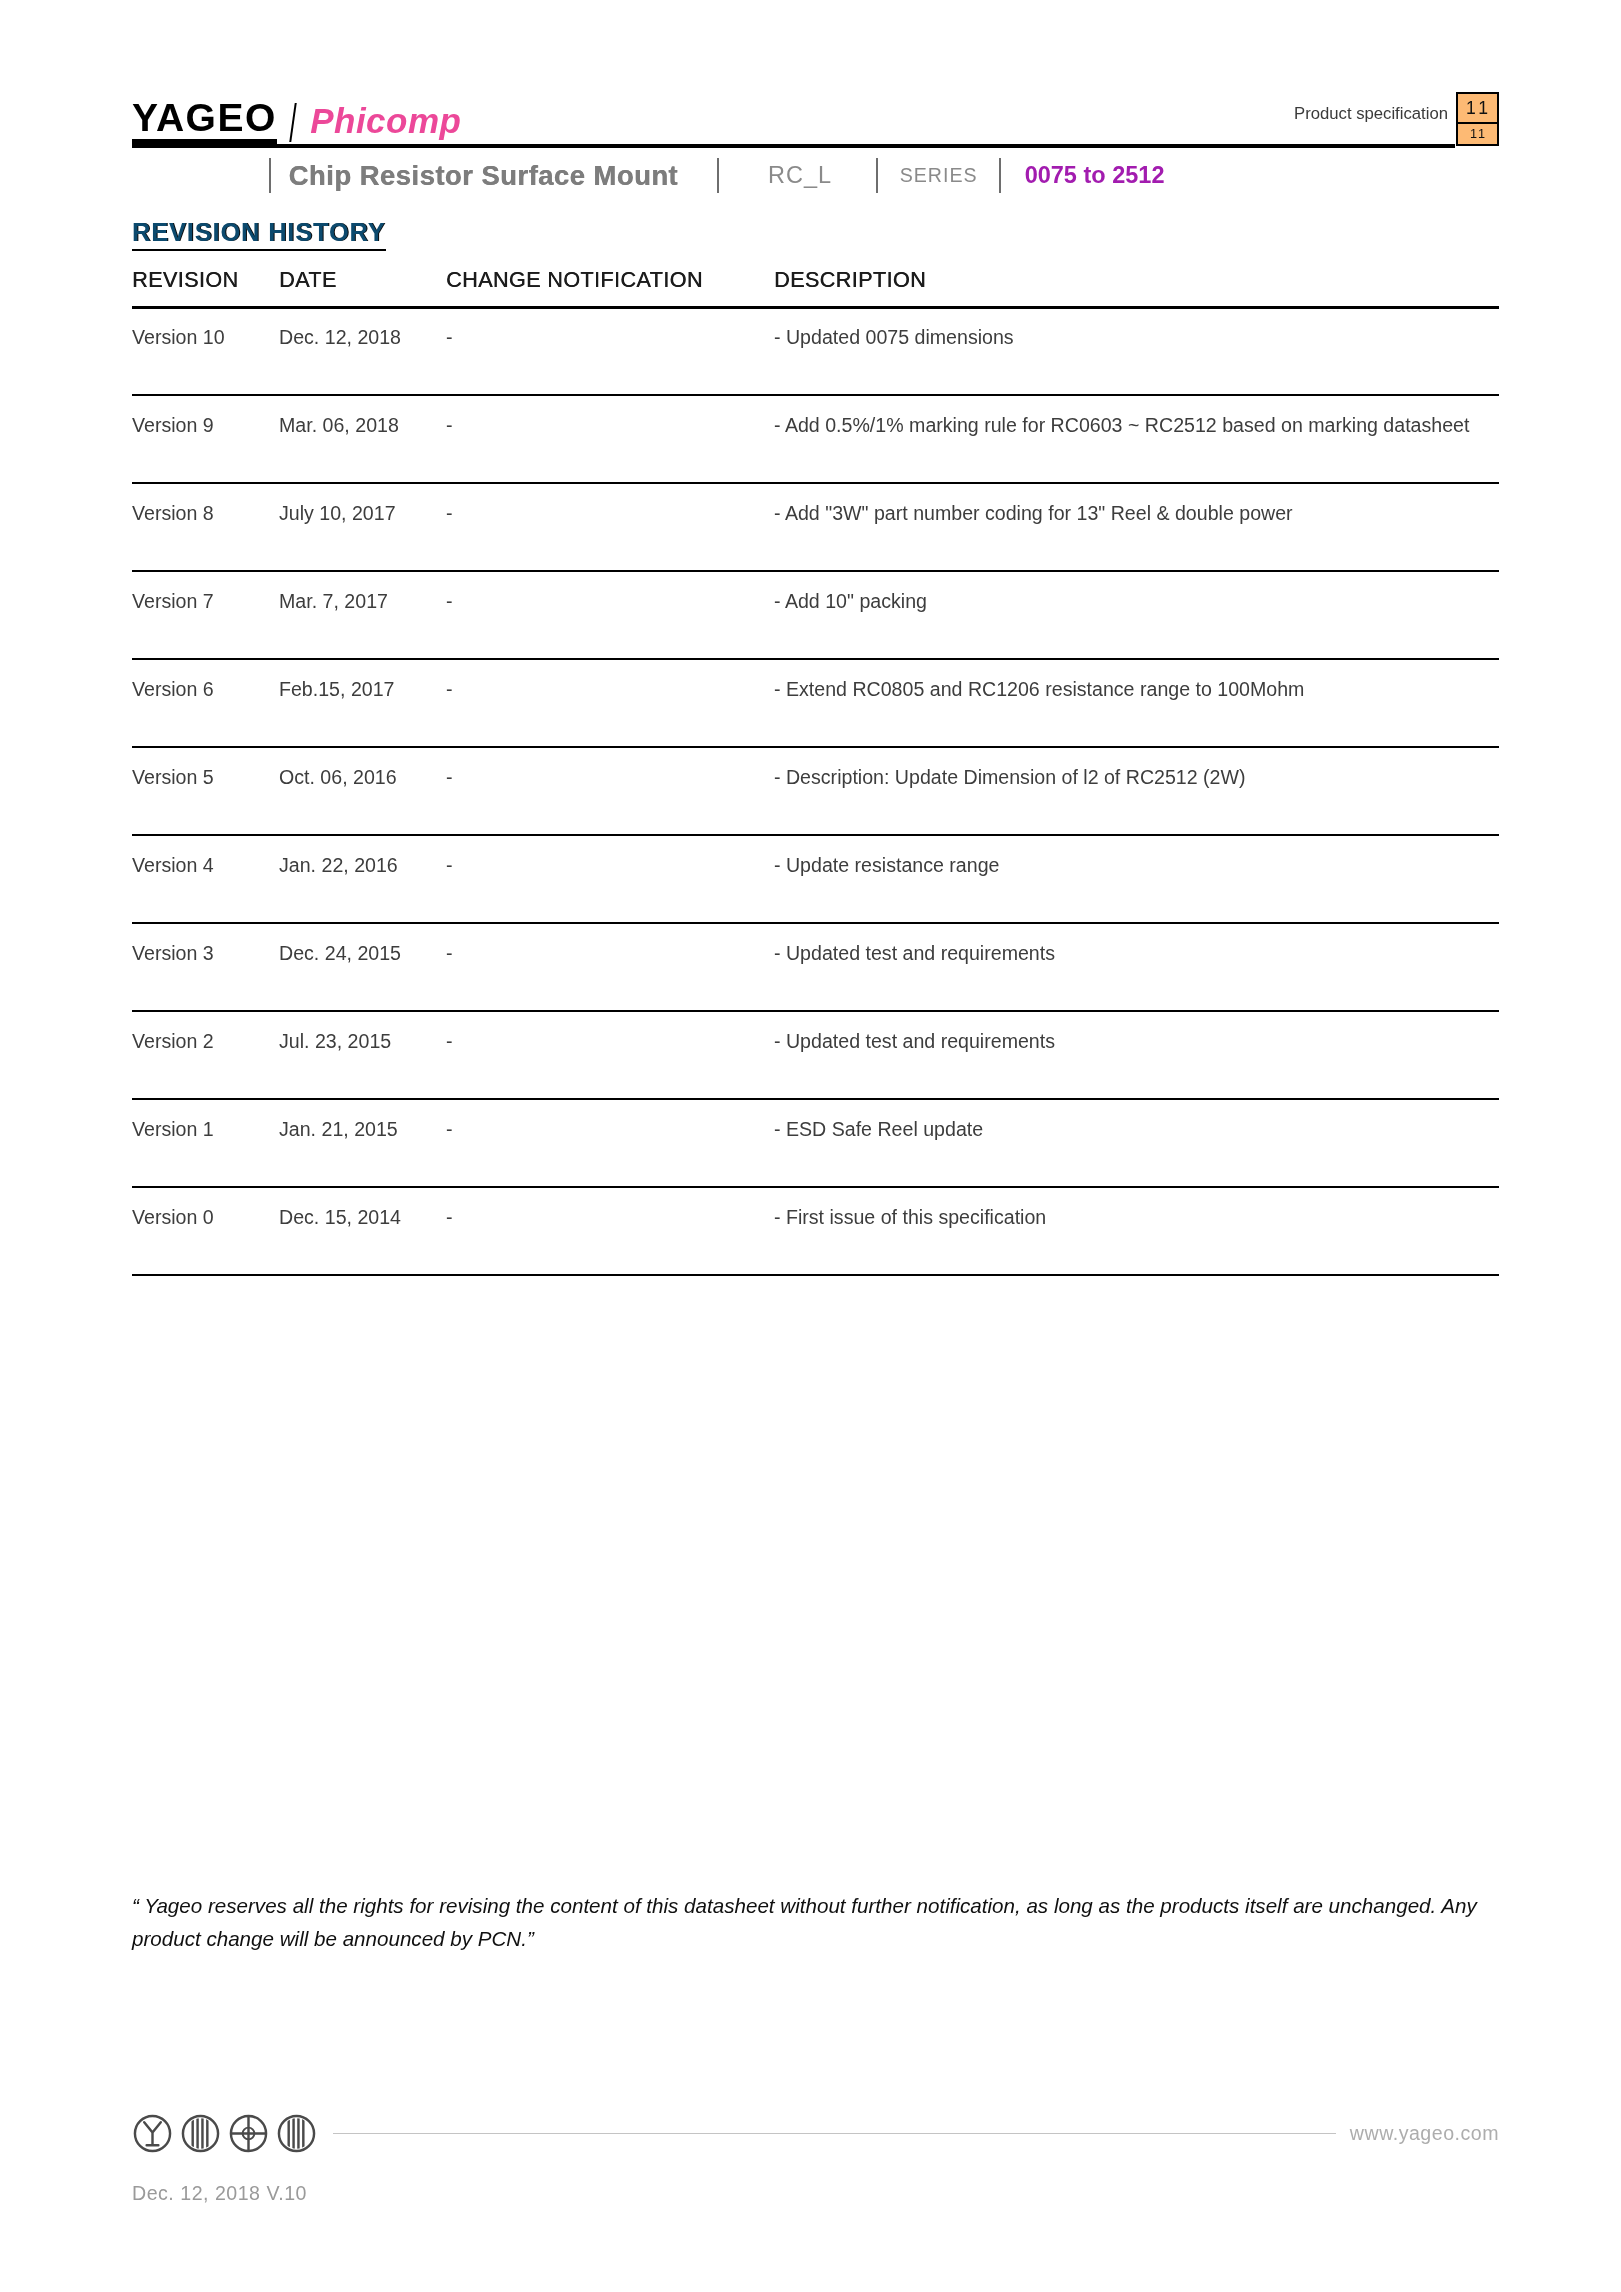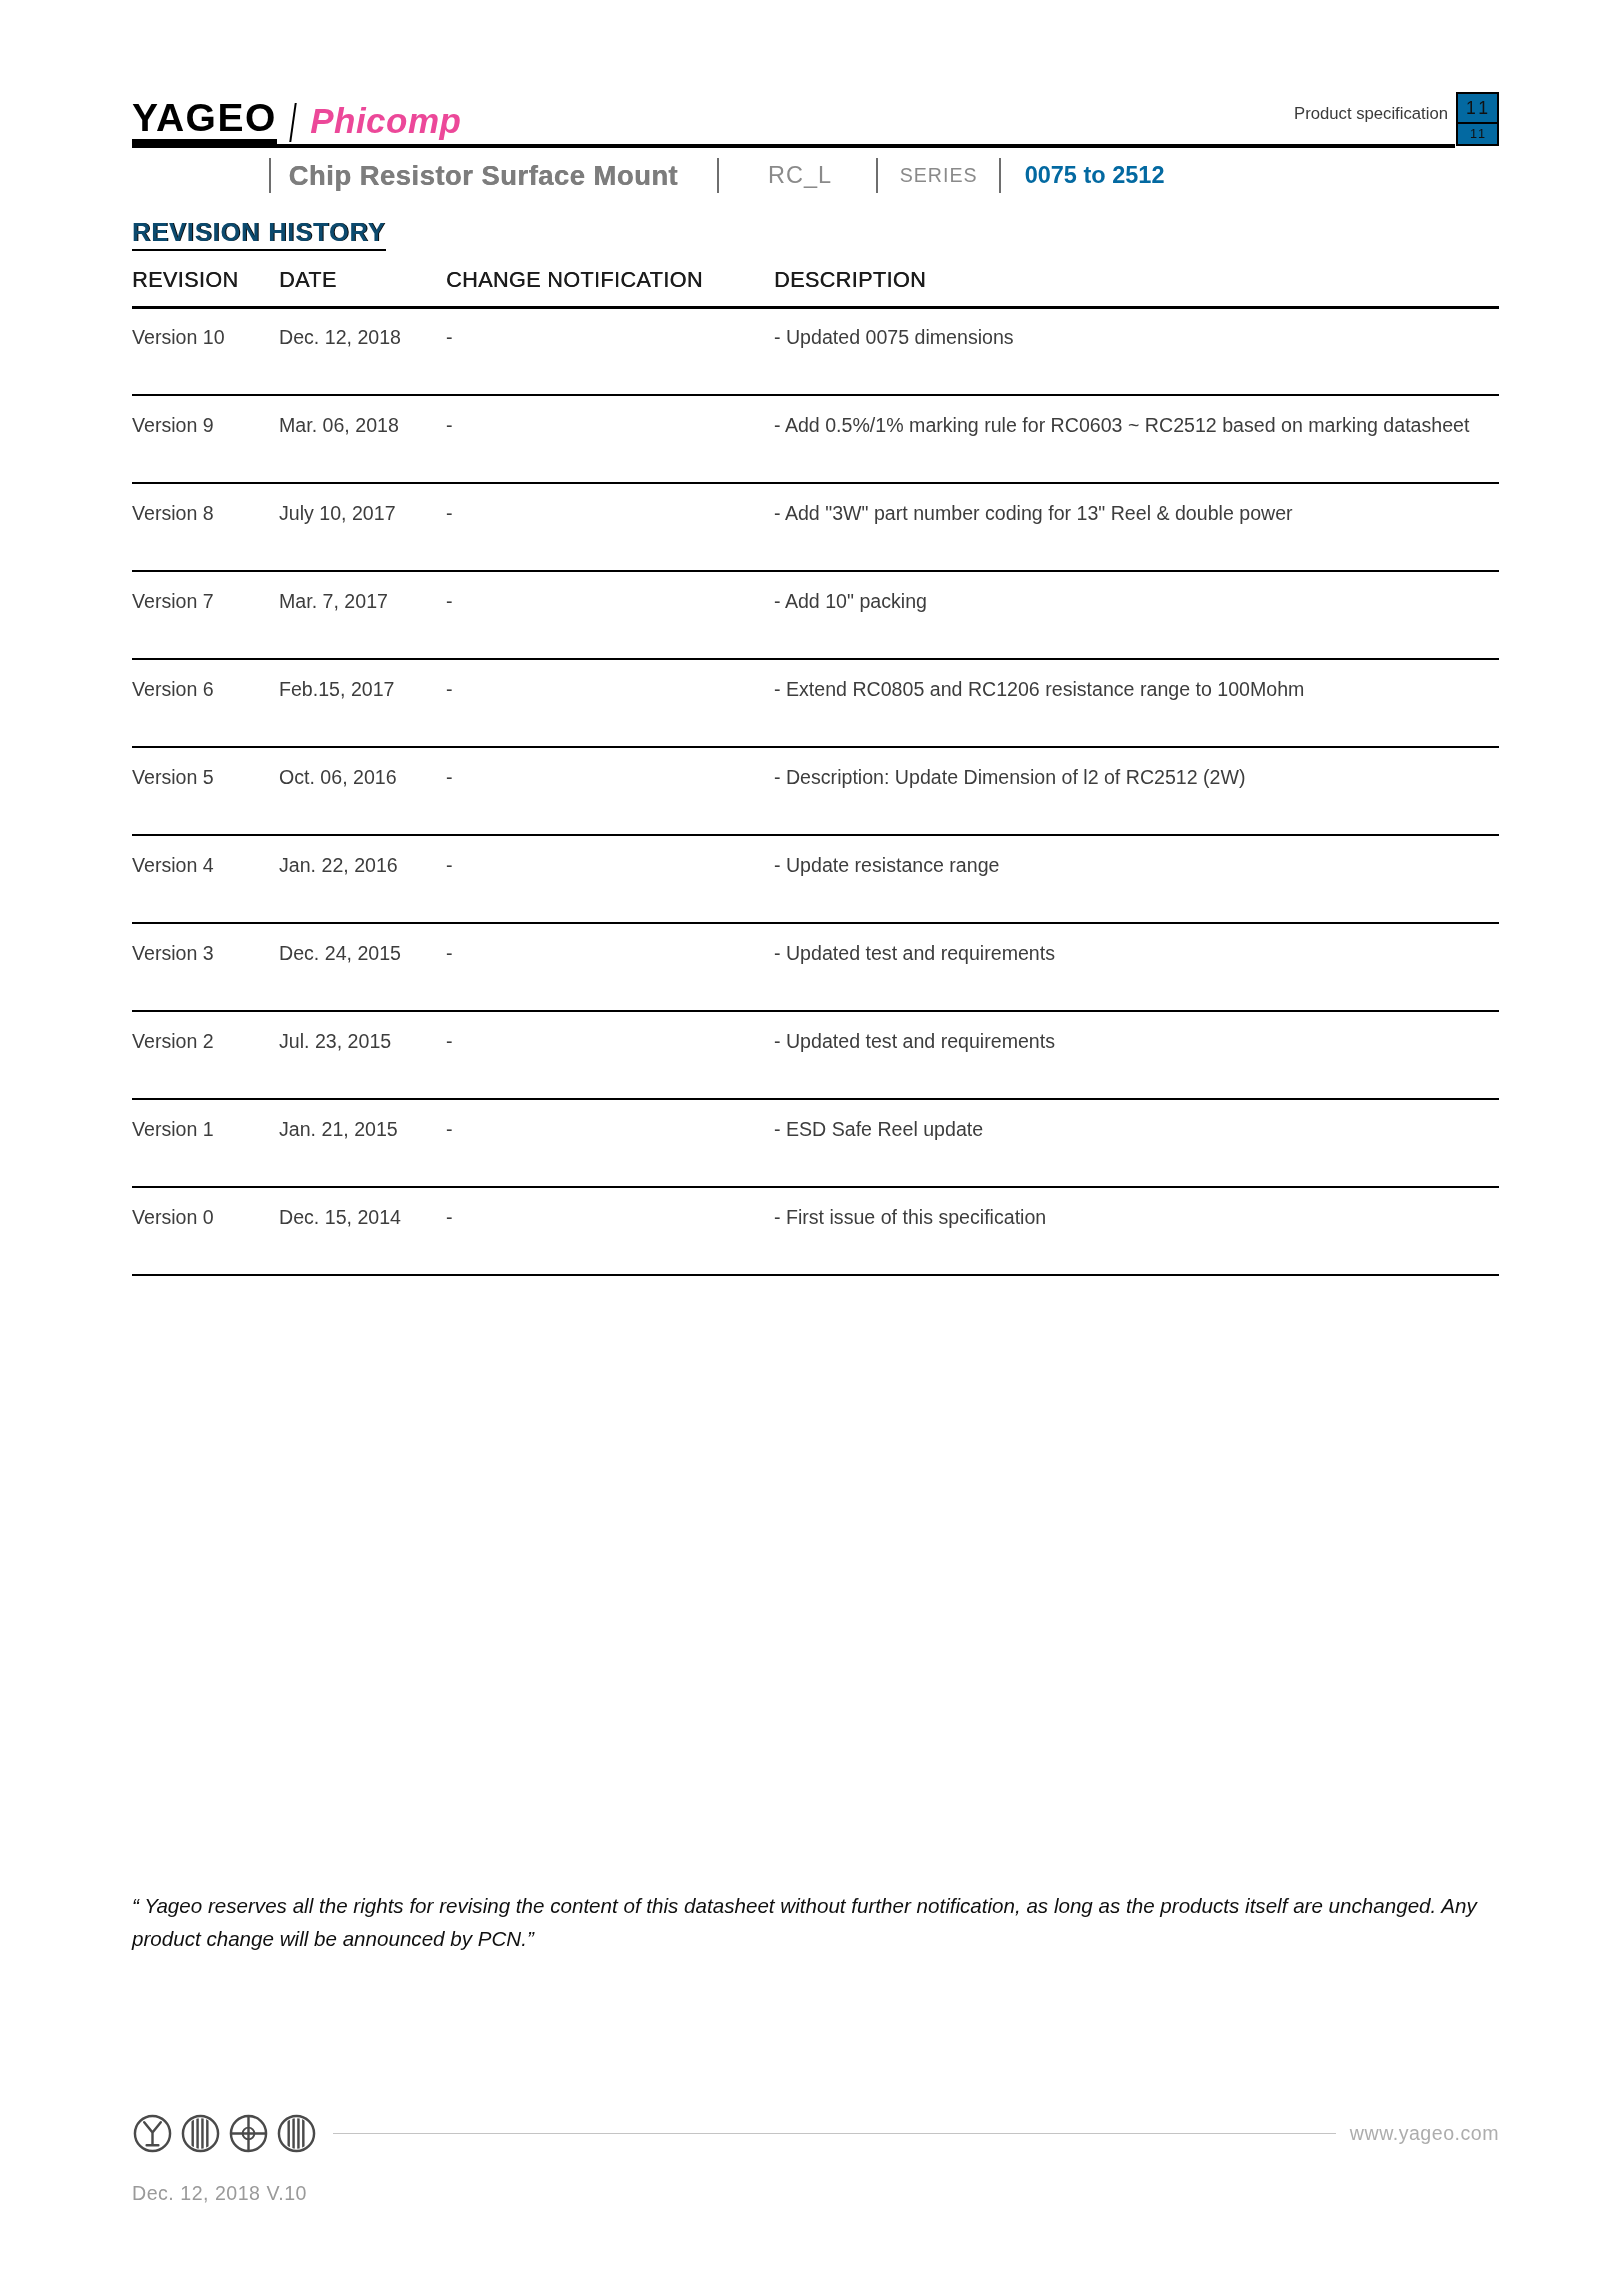--- a/index.html
+++ b/index.html
@@ -27,21 +27,21 @@
   .phicomp{
     font-size:35px;font-weight:700;font-style:italic;color:#ec4899;line-height:1;
     padding-bottom:5.9px;letter-spacing:0.5px;
   }
   .spec-area{
     margin-left:auto;display:flex;align-items:flex-start;gap:8px;
     padding-bottom:0;
   }
   .spec-label{font-size:16.7px;color:#3a3a3a;margin-top:13.7px;}
   .page-box{
-    width:39px;border:2px solid #000;text-align:center;background:#0369a1;
+    width:39px;border:2px solid #000;text-align:center;background:#fdba74;
     position:relative;top:2px;
   }
   .page-box .top{
     font-size:17.6px;letter-spacing:3.9px;padding:3.9px 0 2.9px 2.9px;
     border-bottom:2px solid #000;color:#111;
   }
   .page-box .bot{font-size:12.7px;letter-spacing:2px;padding:2.9px 0 2.9px 2px;color:#111;}
   .header-rule{
     position:absolute;left:132px;width:1323px;top:144px;height:3.9px;background:#000;
   }
@@ -49,21 +49,21 @@
     position:absolute;left:132px;right:122px;top:152px;height:47px;
     display:flex;align-items:center;
   }
   .vbar{width:2px;height:35px;background:#6e6e6e;}
   .prod-title{
     font-size:27.4px;font-weight:700;color:#7d7d7d;letter-spacing:0.5px;
     margin-left:17.6px;text-shadow:0.5px 0 0 #7d7d7d;
   }
   .series-code{font-size:23.5px;color:#8a8a8a;margin-left:49px;letter-spacing:1px;}
   .series-word{font-size:19.6px;color:#8a8a8a;margin-left:21.6px;letter-spacing:1px;}
-  .series-range{font-size:23.5px;font-weight:700;color:#0369a1;margin-left:23.5px;}
+  .series-range{font-size:23.5px;font-weight:700;color:#a21caf;margin-left:23.5px;}
   .mL140{margin-left:137px;} .mL40{margin-left:39px;} .mL45{margin-left:44px;} .mL22{margin-left:21.6px;}
 
   
   .section-title{
     position:absolute;left:132px;top:218px;
     font-size:25.5px;font-weight:700;color:#0c4a6e;letter-spacing:0.8px;
     text-shadow:1px 0 0 #0d0d0d;
     display:inline-block;border-bottom:2.9px solid #000;padding-bottom:2px;
   }
 

